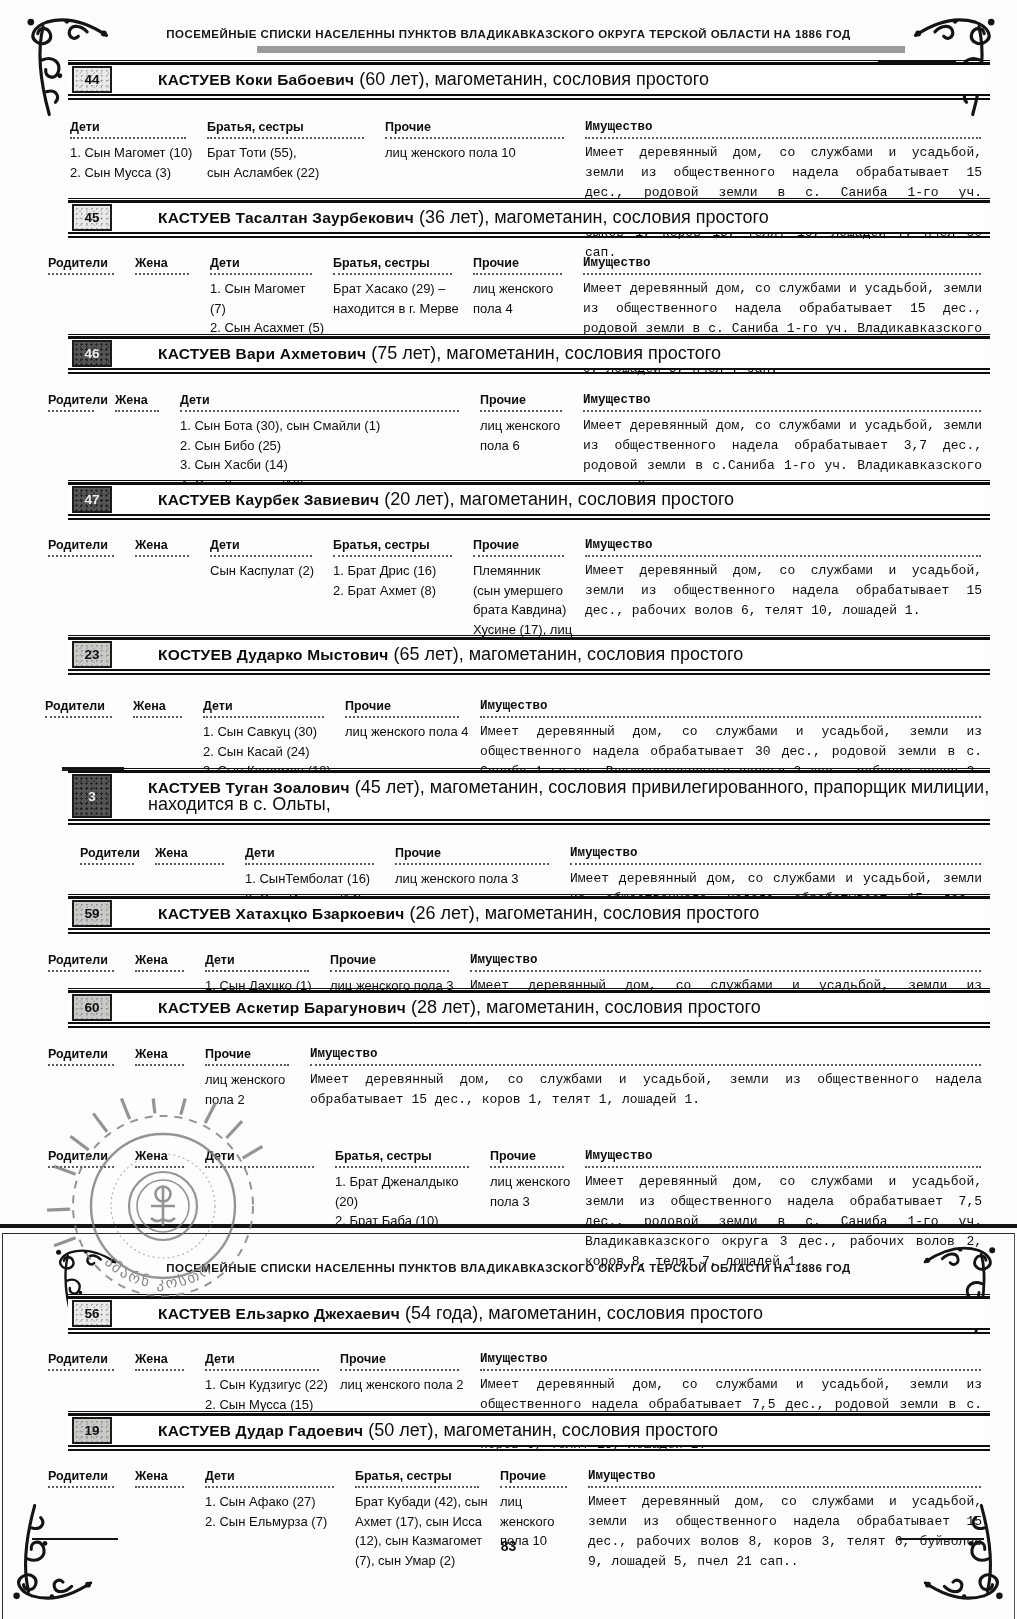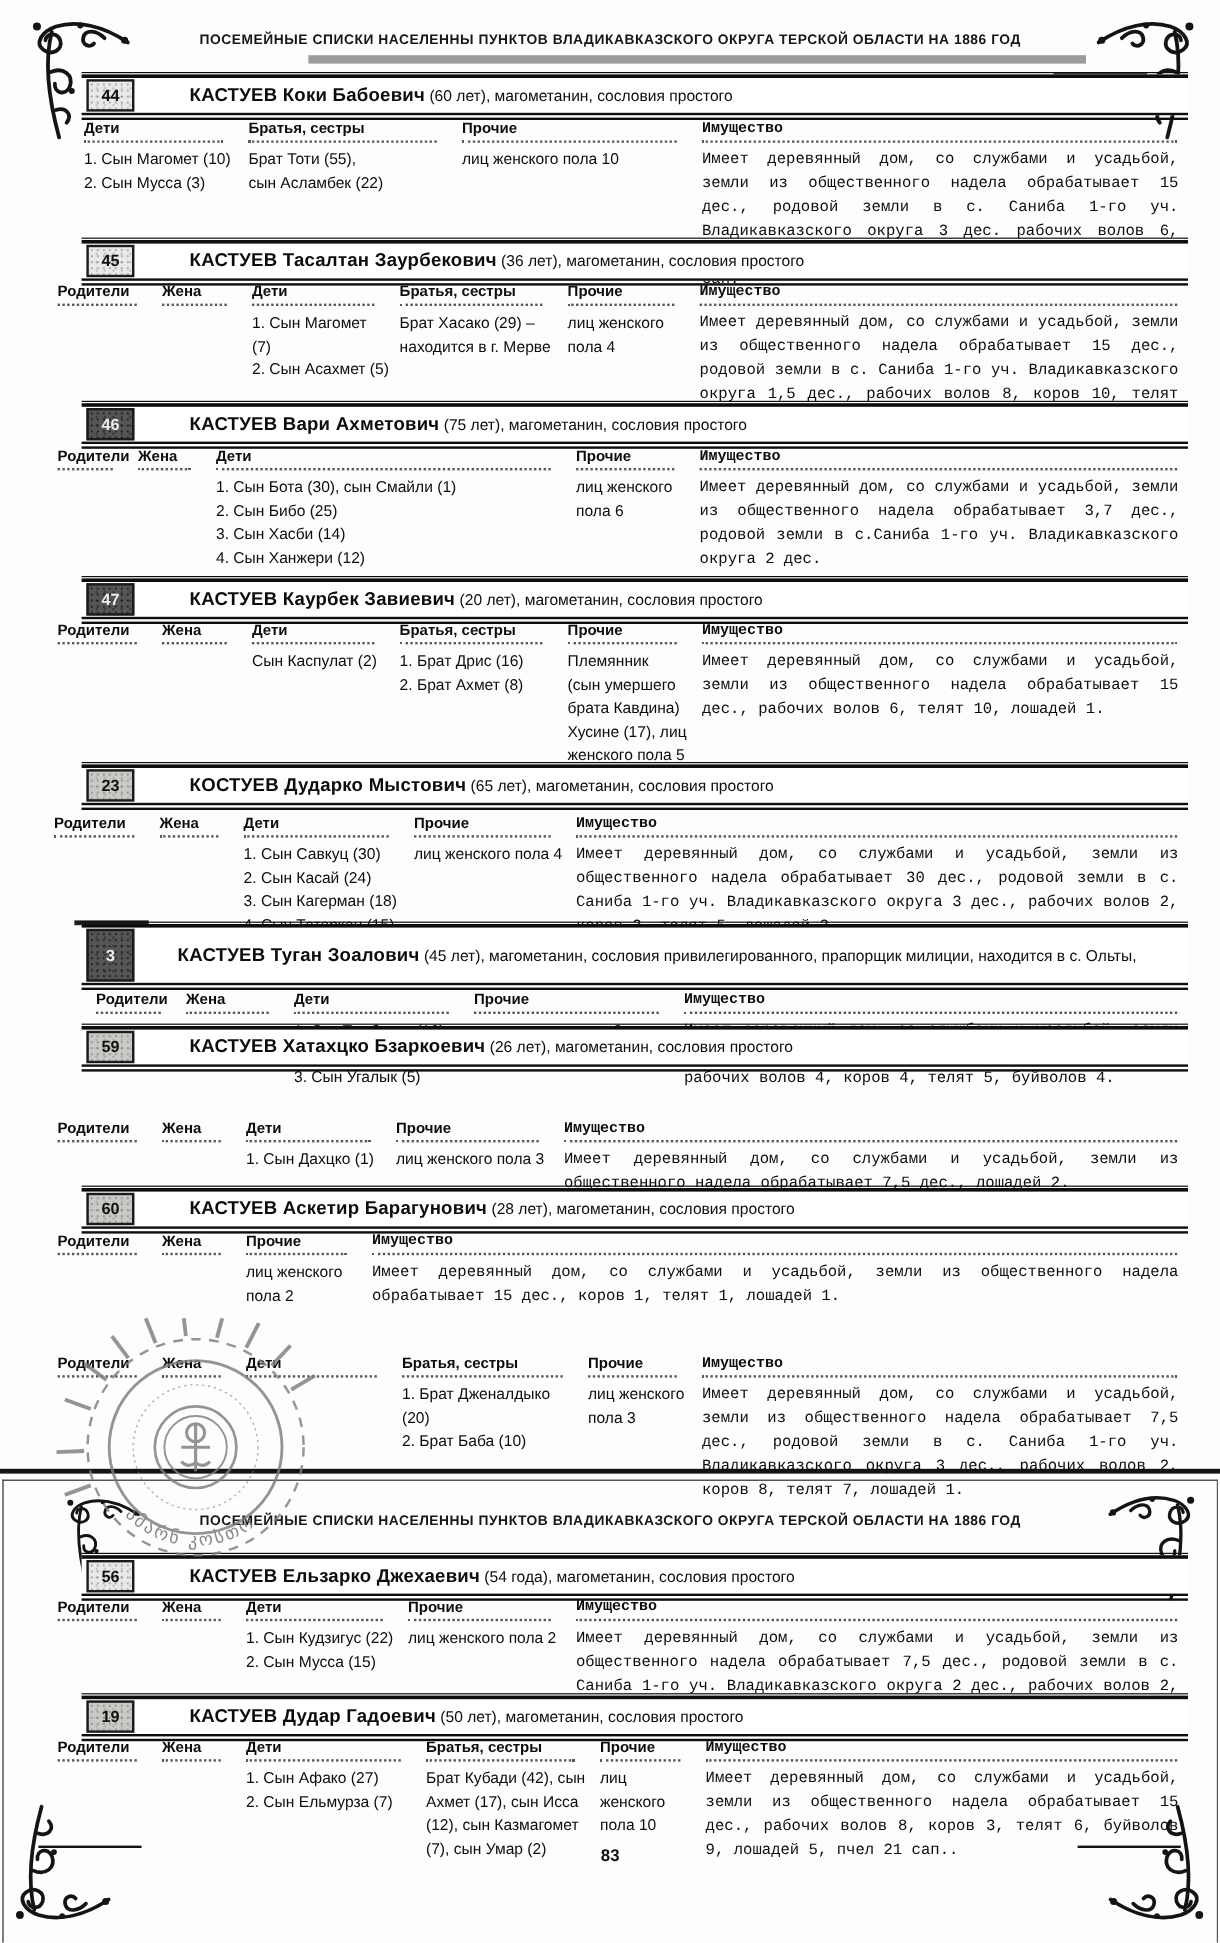--- a/index.html
+++ b/index.html
@@ -52,41 +52,41 @@
     background-image:radial-gradient(rgba(0,0,0,.55) 1.3px,transparent 1.3px),
                      radial-gradient(rgba(20,20,20,.5) 1px,transparent 1px);
   }
   #rec-23 .badge,#rec-59 .badge,#rec-60 .badge,#rec-67 .badge,#rec-19 .badge{
     background-color:#c9c9c6;
   }
   #rec-3 .badge{height:40px;}
   .rec-title{padding-left:46px;line-height:17px;}
   #rec-3 .rec-title{padding-left:36px;}
   .rec-name{font-weight:bold;font-size:15.5px;letter-spacing:.2px;}
-  .rec-rest{font-size:13px;text-align:right;}
+  .rec-rest{font-size:18px;text-align:right;}
   .rec-line2{font-size:13px;text-align:center;}
   
   .rec-table{position:absolute;display:grid;align-items:start;font-size:13px;}
-  .col{padding-right:8px;box-sizing:border-box;}
+  .col{padding-right:8px;box-sizing:border-box;margin-top:20px;}
   .col-h{
     font-weight:bold;font-size:12.5px;padding-bottom:3px;margin-bottom:4px;
     border-bottom:2px dotted #5a5a5a;margin-right:13px;
   }
   .col:last-child .col-h{margin-right:1px;}
   .line{line-height:19.5px;}
   .col.just{text-align:justify;font-family:Liberation Mono, monospace;}
   .col.just .line{line-height:20px;}
   
   #rec-44 .rec-header{top:62px;}  #rec-44 .rec-table{top:100px;left:70px;grid-template-columns:137px 178px 200px 405px;}
   #rec-45 .rec-header{top:200px;} #rec-45 .rec-table{top:236px;left:48px;grid-template-columns:87px 75px 123px 140px 110px 407px;}
   #rec-46 .rec-header{top:336px;} #rec-46 .rec-table{top:373px;left:48px;grid-template-columns:67px 65px 300px 103px 407px;}
   #rec-47 .rec-header{top:482px;} #rec-47 .rec-table{top:518px;left:48px;grid-template-columns:87px 75px 123px 140px 112px 405px;}
   #rec-23 .rec-header{top:637px;} #rec-23 .rec-table{top:679px;left:45px;grid-template-columns:88px 70px 142px 135px 510px;}
   #rec-3  .rec-header{top:770px;} #rec-3  .rec-table{top:826px;left:80px;grid-template-columns:75px 90px 150px 175px 420px;}
-  #rec-59 .rec-header{top:855px;} #rec-59 .rec-table{top:933px;left:48px;grid-template-columns:87px 70px 125px 140px 520px;}
+  #rec-59 .rec-header{top:896px;} #rec-59 .rec-table{top:933px;left:48px;grid-template-columns:87px 70px 125px 140px 520px;}
   #rec-60 .rec-header{top:990px;} #rec-60 .rec-table{top:1027px;left:48px;grid-template-columns:87px 70px 105px 680px;}
   #rec-67 .rec-header{top:1088px;}#rec-67 .rec-table{top:1129px;left:48px;grid-template-columns:87px 70px 130px 155px 95px 405px;}
   #rec-56 .rec-header{top:1296px;}#rec-56 .rec-table{top:1332px;left:48px;grid-template-columns:87px 70px 135px 140px 510px;}
   #rec-19 .rec-header{top:1413px;}#rec-19 .rec-table{top:1449px;left:48px;grid-template-columns:87px 70px 150px 145px 88px 402px;}
   
   #stamp{left:38px;top:1098px;width:240px;height:225px;z-index:30;pointer-events:none;opacity:.82;}
   #stamp text{font-family:"DejaVu Sans",sans-serif;font-size:15px;letter-spacing:2px;fill:#6f6f6f;}
 </style>
 </head>
 <body>

